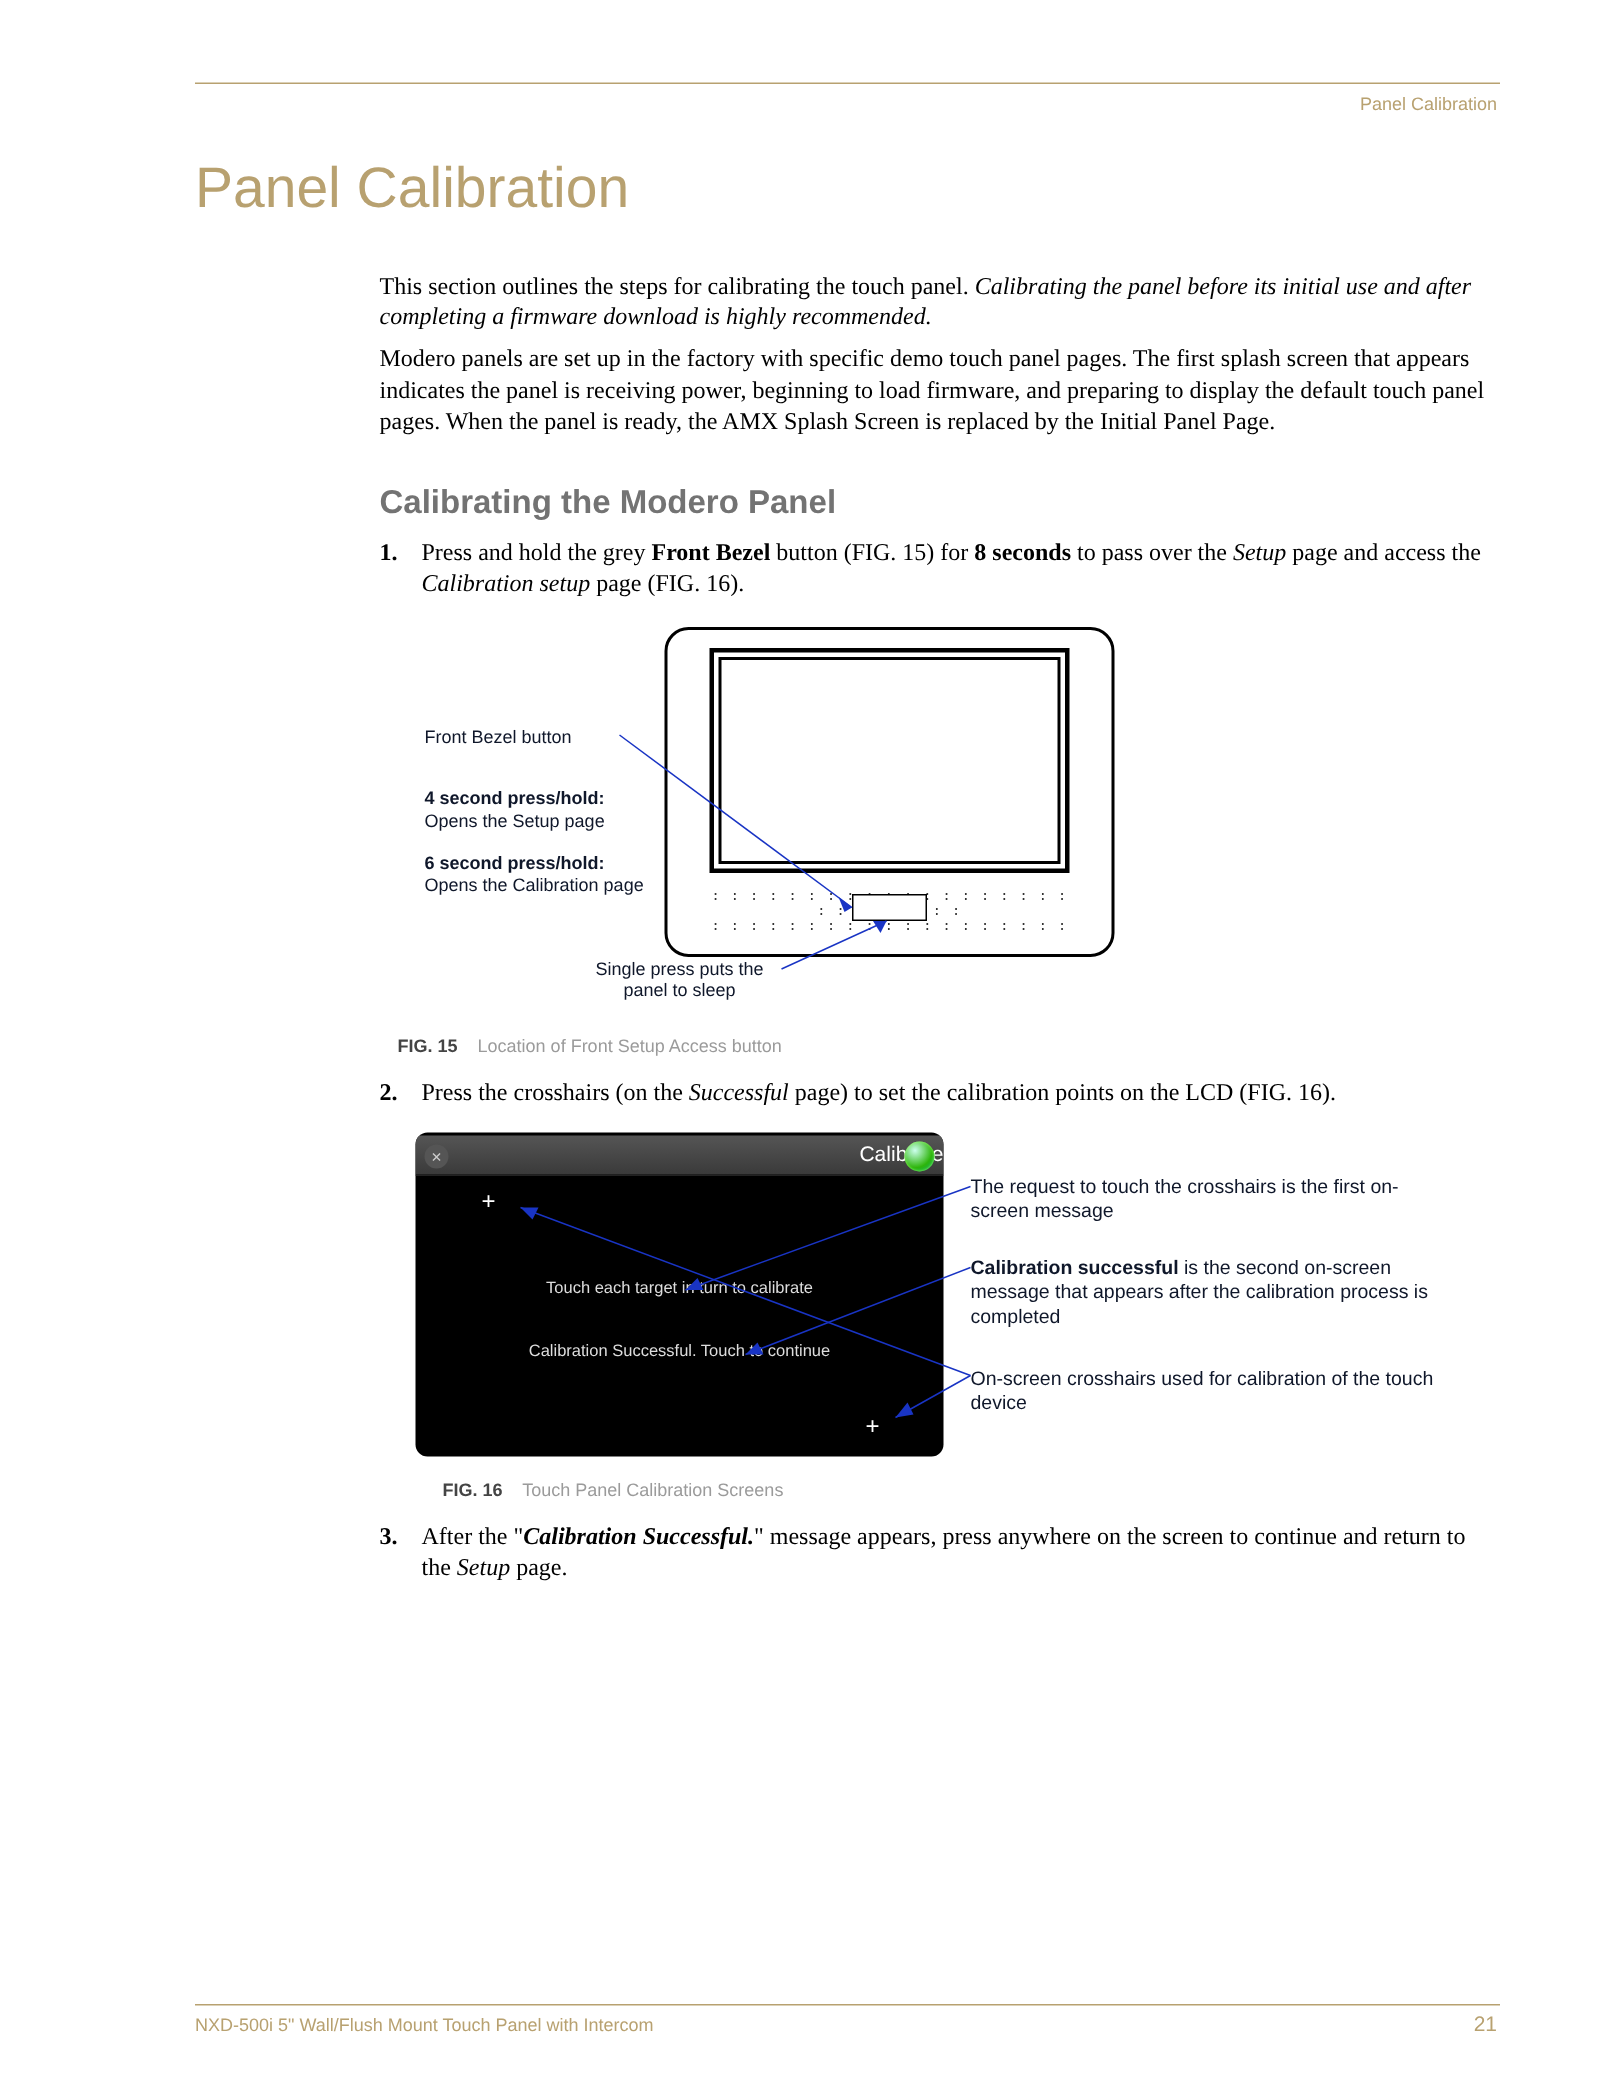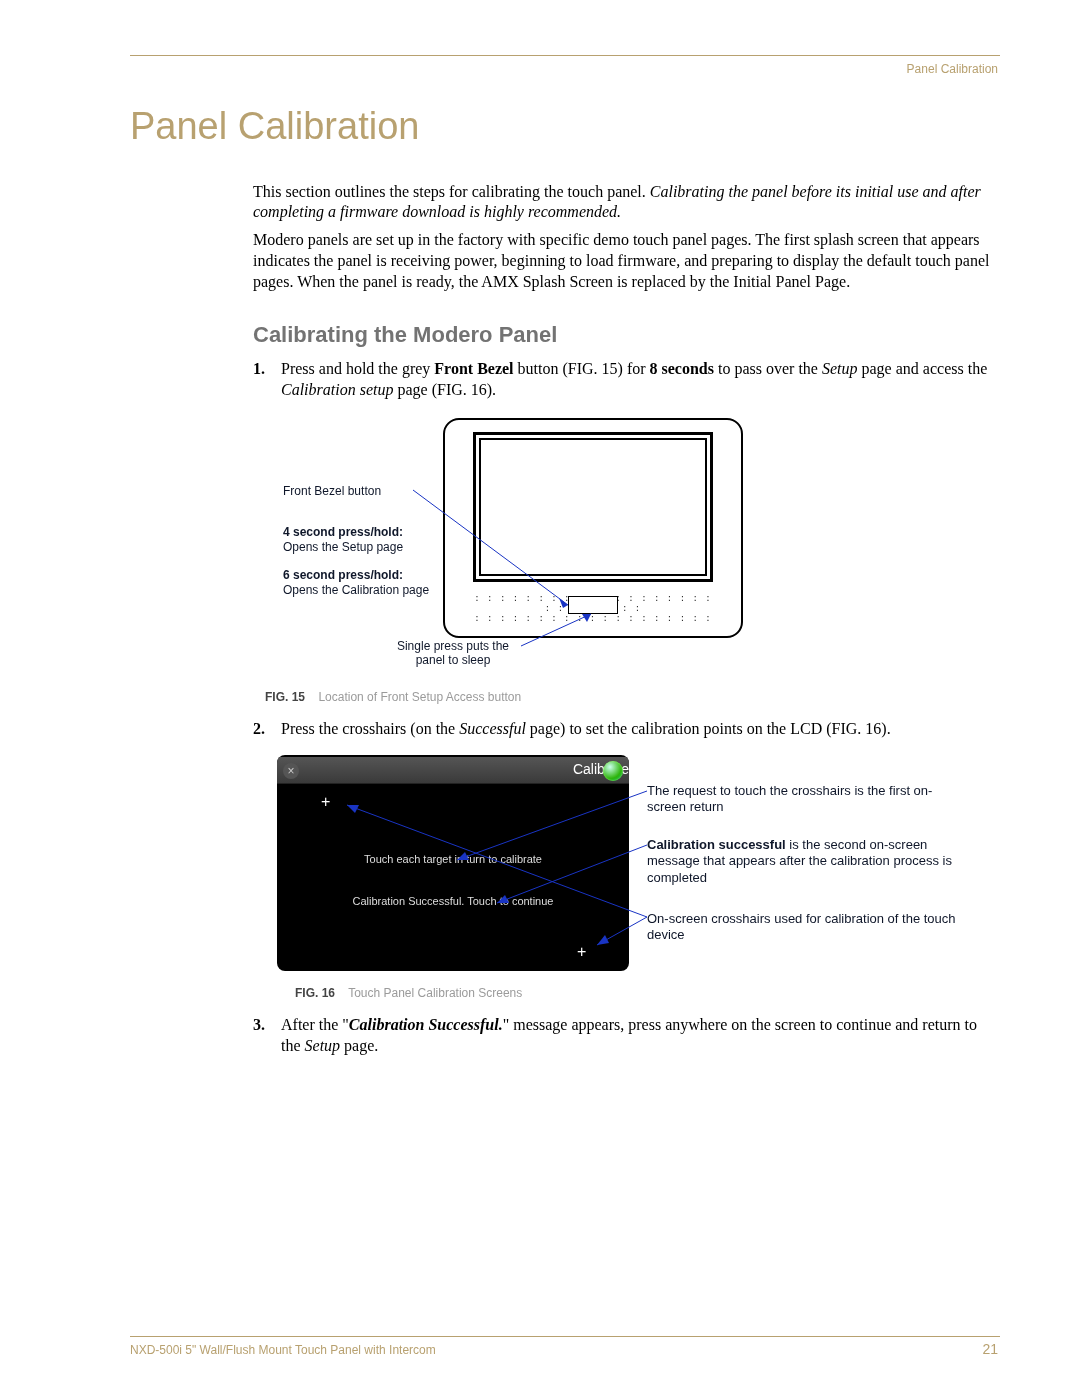--- a/index.html
+++ b/index.html
@@ -148,21 +148,21 @@
       <div class="t sans">Calibrate</div>
       <div class="calib-ok"></div>
     </div>
     <div class="calib-cross1">+</div>
     <div class="calib-cross2">+</div>
     <div class="calib-msg1 sans">Touch each target in turn to calibrate</div>
     <div class="calib-msg2 sans">Calibration Successful. Touch to continue</div>
   </div>
 
   <div class="fig16-annot sans bluetxt">
-    <div class="a1">The request to touch the crosshairs is the first on-screen return</div>
+    <div class="a1">The request to touch the crosshairs is the first on-screen message</div>
     <div class="a2">
       <b>Calibration successful</b><span> is the second on-screen message that appears after the calibration process is completed</span>
     </div>
     <div class="a3">On-screen crosshairs used for calibration of the touch device</div>
   </div>
 
   <svg class="leaders">
     <line x1="370" y1="36" x2="180" y2="105" stroke="#1934c4" stroke-width="1"></line>
     <polygon points="180,105 192,105 188,97" fill="#1934c4"></polygon>
     <line x1="370" y1="90" x2="220" y2="148" stroke="#1934c4" stroke-width="1"></line>

